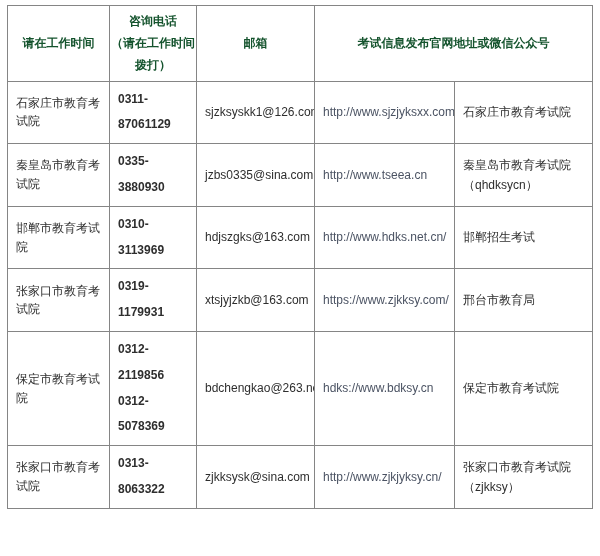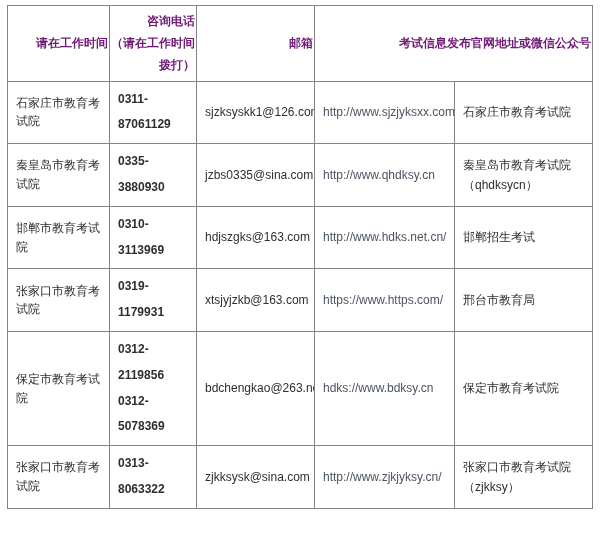--- a/index.html
+++ b/index.html
@@ -25,22 +25,22 @@
   .contact-table th,
   .contact-table td {
     border: 1px solid #858585;
     vertical-align: middle;
     white-space: pre-line;
     overflow: hidden;
   }
   .contact-table th {
     font-size: 12px;
     font-weight: bold;
-    color: #701a75;
-    text-align: right;
+    color: #14532d;
+    text-align: center;
     height: 68px;
     line-height: 1.85;
     padding: 4px 1px;
   }
   .contact-table td {
     font-size: 12px;
     color: #2e2e2e;
     text-align: left;
     padding: 5px 8px;
     height: 34px;
@@ -87,38 +87,38 @@
     <td class="cell-email">sjzksyskk1@126.com</td>
     <td class="cell-site">http://www.sjzjyksxx.com.cn/</td>
     <td class="cell-wechat">石家庄市教育考试院</td>
   </tr>
 
 
   <tr>
     <td class="cell-dept">秦皇岛市教育考试院</td>
     <td class="cell-phone">0335-3880930</td>
     <td class="cell-email">jzbs0335@sina.com</td>
-    <td class="cell-site">http://www.qhdksy.cn</td>
+    <td class="cell-site">http://www.tseea.cn</td>
     <td class="cell-wechat">秦皇岛市教育考试院
 （qhdksycn）</td>
   </tr>
 
   <tr>
     <td class="cell-dept">邯郸市教育考试院</td>
     <td class="cell-phone">0310-3113969</td>
     <td class="cell-email">hdjszgks@163.com</td>
     <td class="cell-site">http://www.hdks.net.cn/</td>
     <td class="cell-wechat">邯郸招生考试</td>
   </tr>
 
   <tr>
     <td class="cell-dept">张家口市教育考试院</td>
     <td class="cell-phone">0319-1179931</td>
     <td class="cell-email">xtsjyjzkb@163.com</td>
-    <td class="cell-site">https://www.https.com/</td>
+    <td class="cell-site">https://www.zjkksy.com/</td>
     <td class="cell-wechat">邢台市教育局</td>
   </tr>
 
   <tr>
     <td class="cell-dept">保定市教育考试院</td>
     <td class="cell-phone">0312-2119856
 0312-5078369</td>
     <td class="cell-email">bdchengkao@263.net</td>
     <td class="cell-site">hdks://www.bdksy.cn</td>
     <td class="cell-wechat">保定市教育考试院</td>

